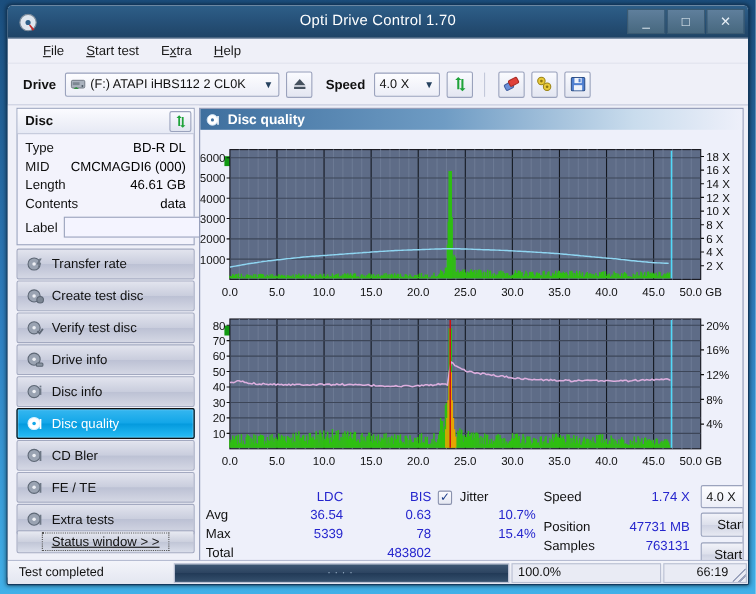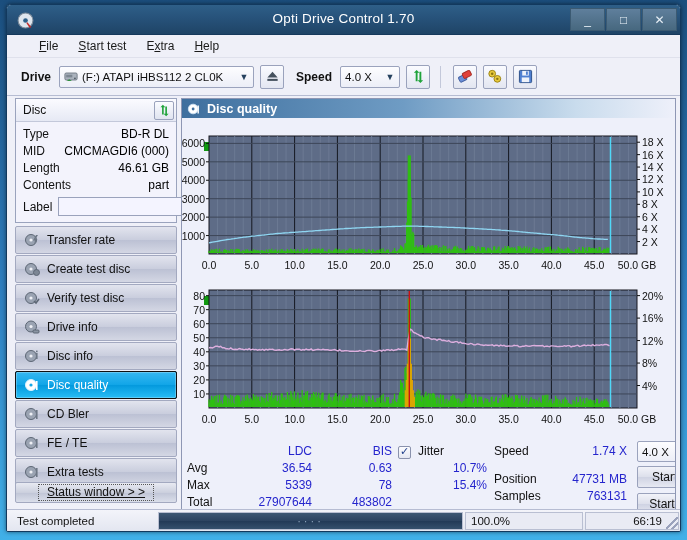--- a/index.html
+++ b/index.html
@@ -125,21 +125,21 @@
     width: 162px;
     border: 1px solid #9aa3bd;
     background: #f3f3fc;
   }
   #disc-head {
     height: 23px;
     background: linear-gradient(180deg,#fbfbff 0%,#e6e9f4 100%);
     border-bottom: 1px solid #c3c8da;
     display: flex; align-items: center;
     padding: 0 2px 0 7px;
-    font-weight: normal; font-size: 12px; color: #111;
+    font-weight: bold; font-size: 12px; color: #111;
   }
   #disc-head .sp { flex: 1; }
   .sm-btn {
     width: 20px; height: 19px;
     background: linear-gradient(180deg,#fafbff 0%,#e0e4f0 100%);
     border: 1px solid #9aa2bc;
     border-radius: 2px;
     display: flex; align-items: center; justify-content: center;
     cursor: pointer;
   }
@@ -279,21 +279,21 @@
   #sb-prog { width: 305px; position: relative; padding: 0; background: #e3e6f0; overflow: hidden; }
   #sb-prog .fill {
     position: absolute; left: 0; top: 0; bottom: 0;
     background: linear-gradient(180deg,#3e5874 0%,#2c4360 50%,#223a57 51%,#35506d 100%);
   }
   #sb-prog .dots {
     position: absolute; left: 0; right: 0; top: 0; bottom: 0;
     display: flex; align-items: center; justify-content: center;
     color: #8fa6bd; letter-spacing: 3px; font-size: 11px;
   }
-  #sb-pct { width: 118px; justify-content: flex-start; }
+  #sb-pct { width: 136px; justify-content: flex-start; }
   #sb-time { flex: 1; justify-content: flex-end; padding-right: 16px; }
   .grip {
     position: absolute; right: 2px; bottom: 2px;
     width: 12px; height: 12px;
     background:
       linear-gradient(135deg, transparent 45%, #9aa2bc 45%, #9aa2bc 55%, transparent 55%),
       linear-gradient(135deg, transparent 70%, #9aa2bc 70%, #9aa2bc 80%, transparent 80%);
   }
 </style>
 </head>
@@ -399,21 +399,21 @@
           <div class="drow">
             <span class="dk">MID</span>
             <span class="dv">CMCMAGDI6 (000)</span>
           </div>
           <div class="drow">
             <span class="dk">Length</span>
             <span class="dv">46.61 GB</span>
           </div>
           <div class="drow">
             <span class="dk">Contents</span>
-            <span class="dv">part</span>
+            <span class="dv">data</span>
           </div>
           <div class="labelrow">
             <span class="dk">Label</span>
             <input id="label-input" value="" style="">
             <div class="cd-btn">
               <svg width="15" height="15" viewBox="0 0 16 16">
                 <circle cx="8" cy="8" r="7" fill="#e8e2a0" stroke="#9a9458"></circle>
                 <circle cx="8" cy="8" r="4.2" fill="#f3efc8" stroke="#b5ae72"></circle>
                 <circle cx="8" cy="8" r="1.6" fill="#ffffff" stroke="#9a9458"></circle>
               </svg>
@@ -1691,21 +1691,20 @@
 
           <div class="rval" style="left:40px; top:6px; width:90px;">LDC</div>
           <div class="rval" style="left:130px; top:6px; width:80px;">BIS</div>
 
           <div class="rlabel" style="left:5px; top:23px;">Avg</div>
           <div class="rlabel" style="left:5px; top:40px;">Max</div>
           <div class="rlabel" style="left:5px; top:57px;">Total</div>
 
           <div class="rval" style="left:40px; top:23px; width:90px;">36.54</div>
           <div class="rval" style="left:40px; top:40px; width:90px;">5339</div>
-          <div class="rval" style="left:20px; top:57px; width:110px;">27907644</div>
 
           <div class="rval" style="left:130px; top:23px; width:80px;">0.63</div>
           <div class="rval" style="left:130px; top:40px; width:80px;">78</div>
           <div class="rval" style="left:130px; top:57px; width:80px;">483802</div>
 
           <div class="cbx" style="left:216px; top:8px;"></div>
           <div class="rlabel" style="left:236px; top:6px;">Jitter</div>
           <div class="rval" style="left:205px; top:23px; width:100px;">10.7%</div>
           <div class="rval" style="left:205px; top:40px; width:100px;">15.4%</div>
 

